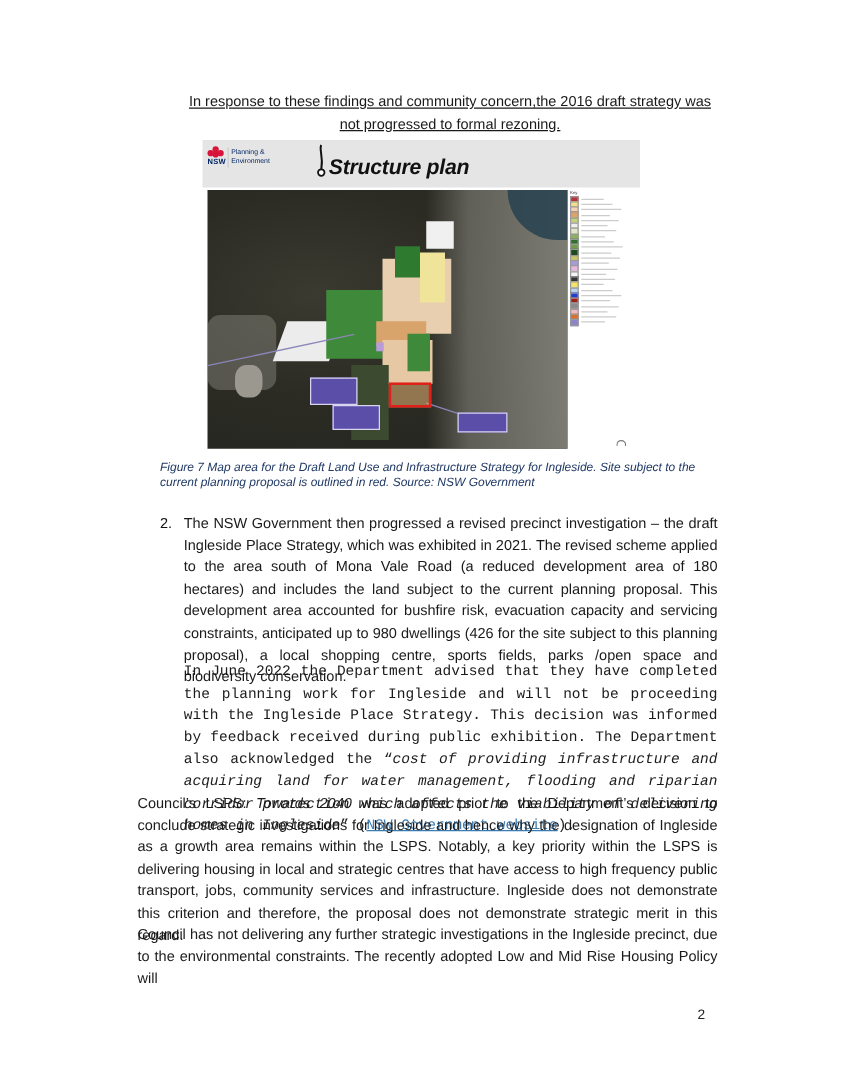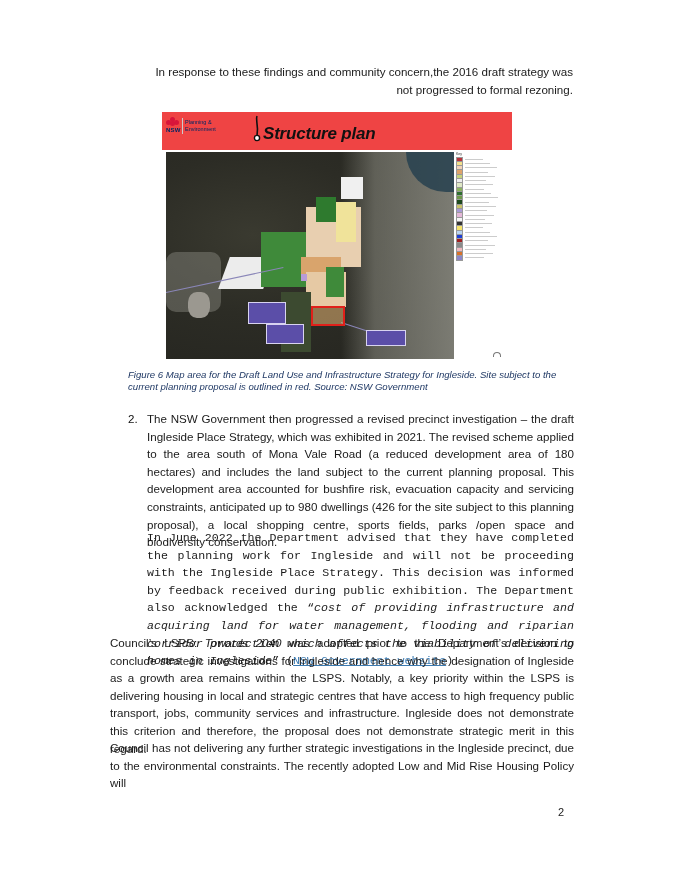--- a/index.html
+++ b/index.html
@@ -1,21 +1,21 @@
 <!DOCTYPE html>
 <html><head>
   <meta charset="utf-8">
   <style>
     html, body { margin: 0; padding: 0; background: #ffffff; }
     body { width: 675px; height: 873px; position: relative; overflow: hidden;
       font-family: "Liberation Sans", sans-serif; color: #111; }
     .para { position: absolute; font-size: 11.6px; line-height: 17.6px; text-align: justify; color: #1a1a1a; }
-    .intro { left: 147px; top: 63px; width: 426px; text-align: right; }
+    .intro { left: 147px; top: 73px; width: 426px; text-align: center; text-decoration: underline; }
     .figure { position: absolute; left: 162px; top: 112px; width: 350px; height: 250px; }
-    .fig-header { position: absolute; left: 0; top: 0; width: 350px; height: 38px; background: #ef4444; }
+    .fig-header { position: absolute; left: 0; top: 0; width: 350px; height: 38px; background: #e5e5e5; }
     .nsw-logo { position: absolute; left: 4px; top: 5px; width: 58px; height: 20px; }
     .waratah { position: absolute; left: 0; top: 0; width: 14px; height: 10px; }
     .waratah span { position: absolute; width: 5px; height: 5px; border-radius: 50%; background: #d7153a; }
     .nsw-text { position: absolute; left: 0; top: 10px; font-size: 6px; font-weight: bold; color: #002664; letter-spacing: 0.2px; }
     .nsw-divider { position: absolute; left: 16px; top: 1px; width: 1px; height: 16px; background: #ccc; }
     .nsw-dept { position: absolute; left: 19px; top: 2px; font-size: 5.5px; line-height: 6.5px; color: #002664; }
     .pin-icon { position: absolute; left: 88px; top: 2px; width: 14px; height: 28px; }
     .sp-title { position: absolute; left: 101px; top: 12px; font-size: 17px; font-weight: bold; font-style: italic; color: #111; letter-spacing: -0.2px; }
     .map { position: absolute; left: 4px; top: 40px; width: 288px; height: 207px;
       background: radial-gradient(ellipse at 30% 40%, #3a3a30 0%, #2c2c25 45%, #24241f 100%); overflow: hidden; }
@@ -197,21 +197,21 @@
         </div>
         <div class="legend-row">
           <span class="swatch" style="background: rgb(140, 134, 200);"></span>
           <span class="legend-line" style="width: 19px;"></span>
         </div>
       </div>
   </div>
   <div class="zoom-mark"></div>
 </div>
 
-<div class="caption">Figure 6 Map area for the Draft Land Use and Infrastructure Strategy for Ingleside. Site subject to the current planning proposal is outlined in red. Source: NSW Government</div>
+<div class="caption">Figure 7 Map area for the Draft Land Use and Infrastructure Strategy for Ingleside. Site subject to the current planning proposal is outlined in red. Source: NSW Government</div>
 
 <div class="list-item">
   <div class="list-num">2.</div>
   <div class="list-text">The NSW Government then progressed a revised precinct investigation – the draft Ingleside Place Strategy, which was exhibited in 2021. The revised scheme applied to the area south of Mona Vale Road (a reduced development area of 180 hectares) and includes the land subject to the current planning proposal.  This development area accounted for bushfire risk, evacuation capacity and servicing constraints, anticipated up to 980 dwellings (426 for the site subject to this planning proposal), a local shopping centre, sports fields, parks /open space and biodiversity conservation.</div>
 </div>
 
 <div class="para june">
   <span>In June 2022 the Department advised that they have completed the planning work for Ingleside and will not be proceeding with the Ingleside Place Strategy. This decision was informed by feedback received during public exhibition. The Department also acknowledged the “</span><em>cost of providing infrastructure and acquiring land for water management, flooding and riparian corridor protection which affects the viability of delivering homes in Ingleside</em><span>” (</span><a class="link">NSW Government website</a><span>).</span>
 </div>
 

